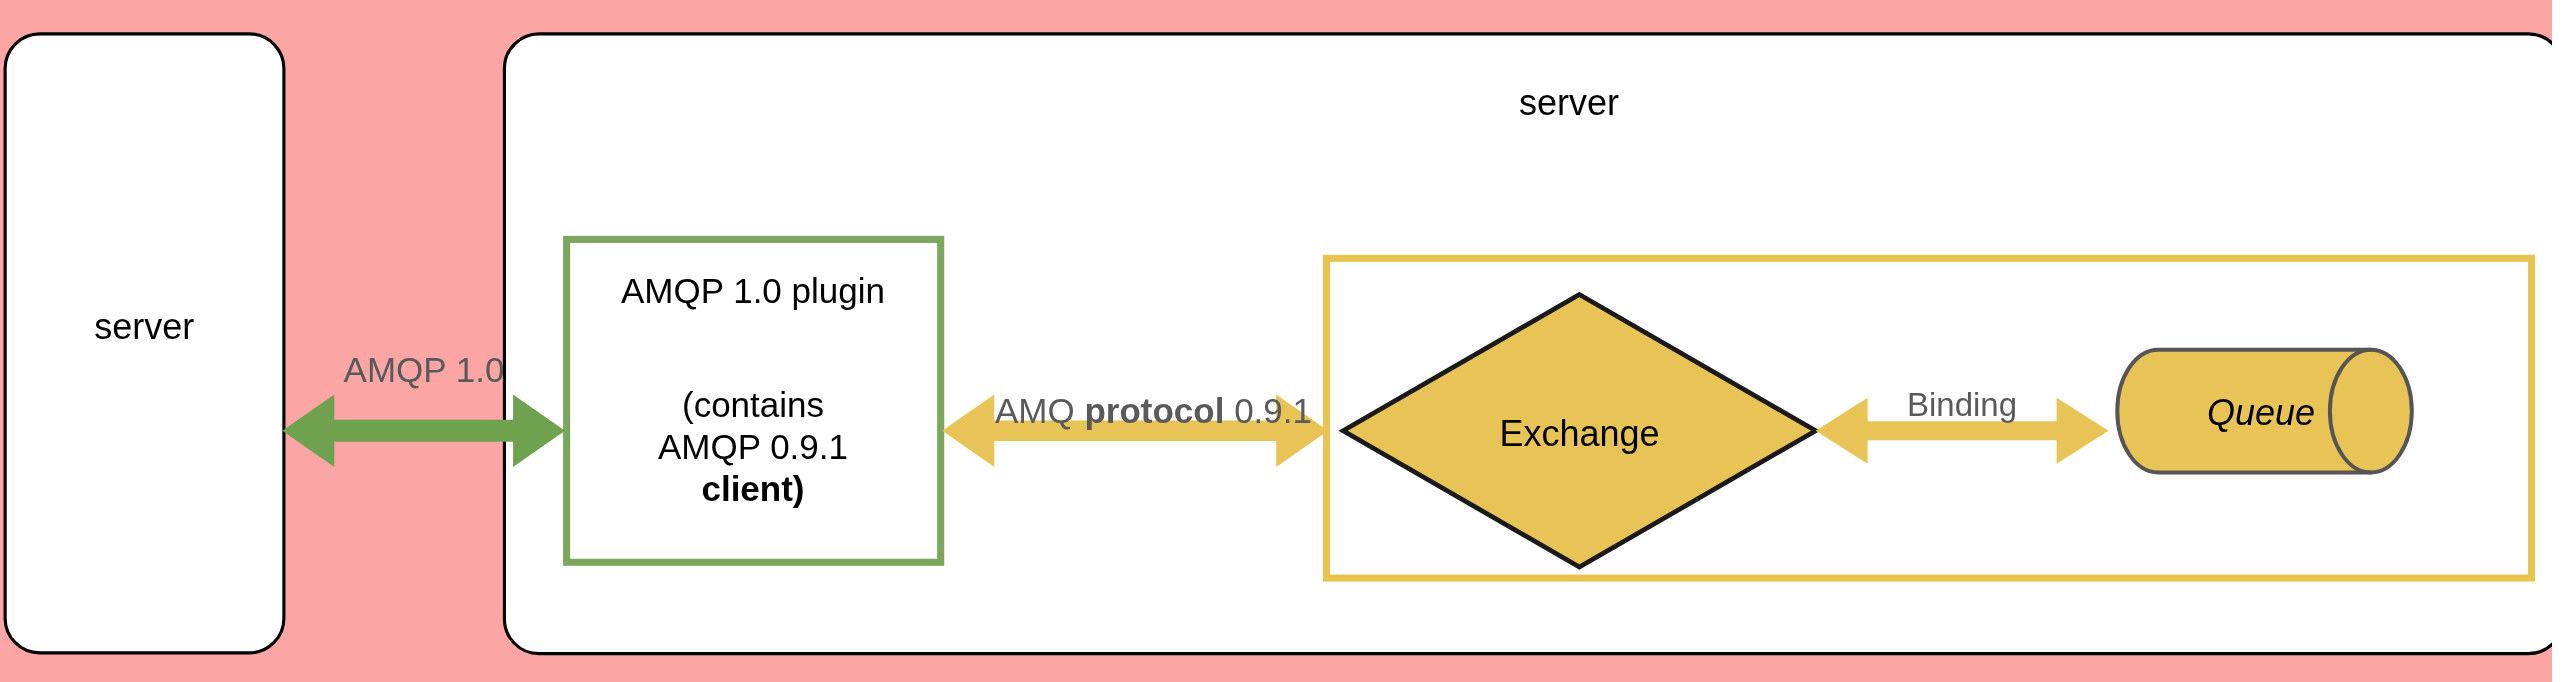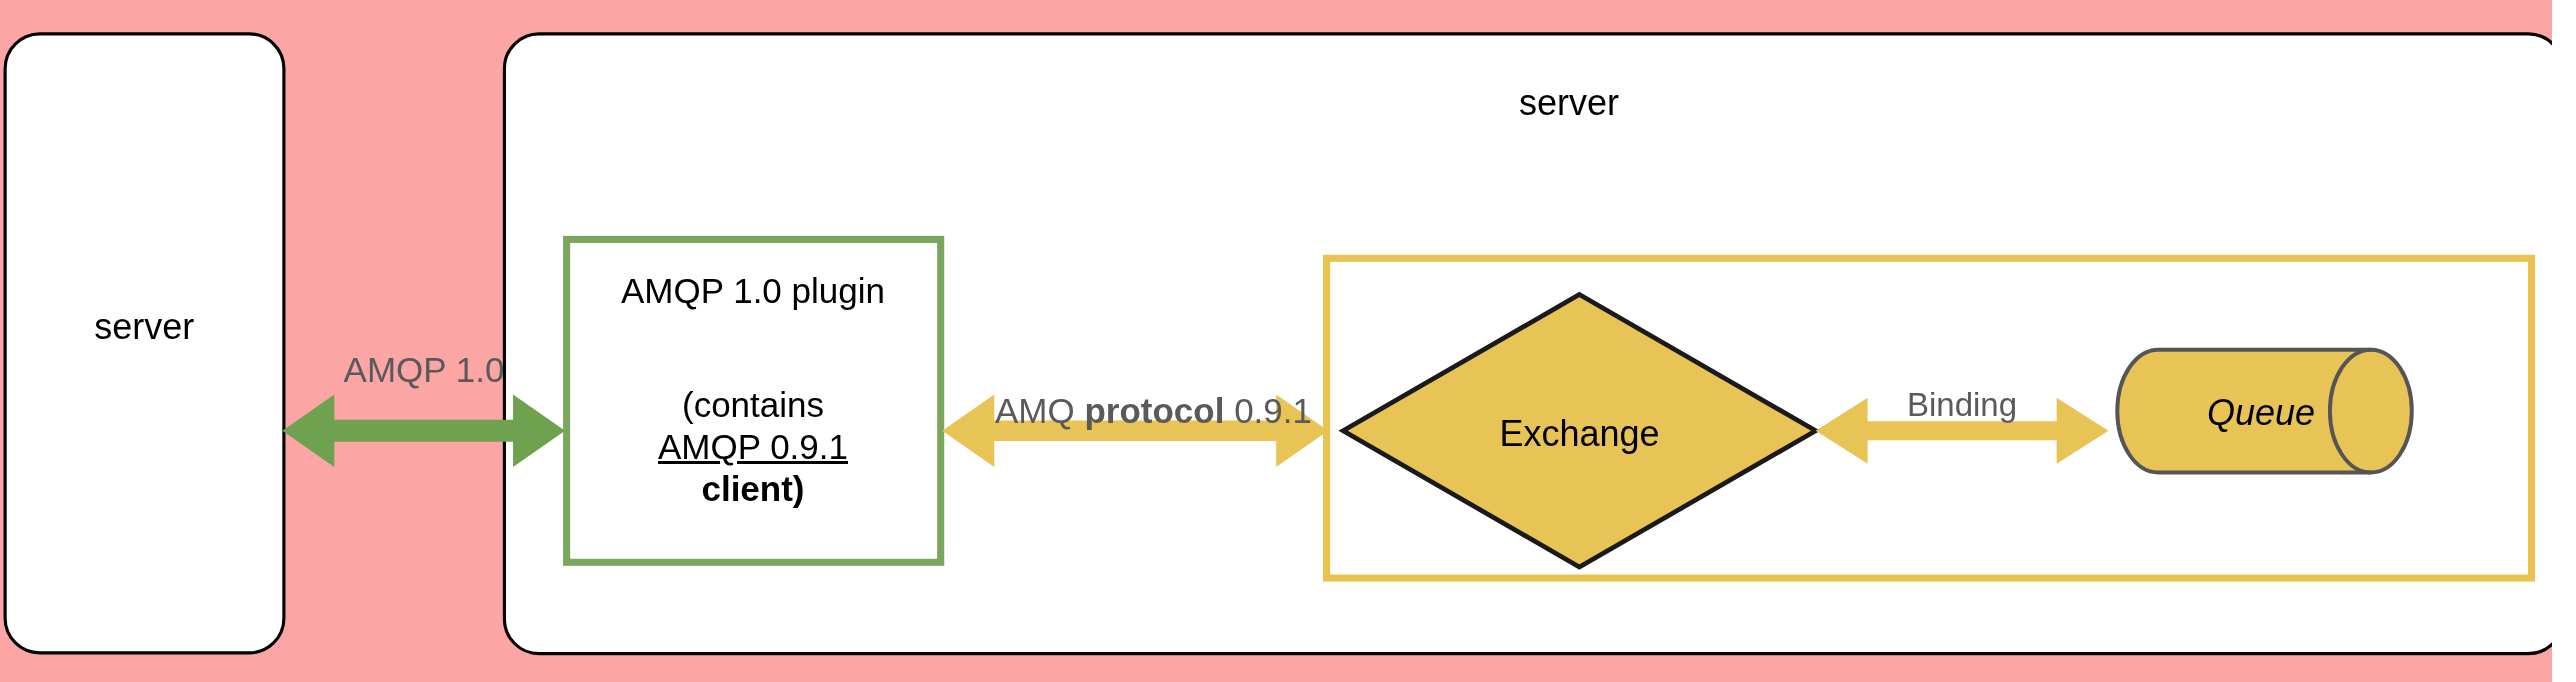--- a/index.html
+++ b/index.html
@@ -112,21 +112,21 @@
   </svg>
 
   <div class="txt blk f46 center" style="left:1297px; top:82px; width:544px;">server</div>
 
   <div class="txt blk f46 center" style="left:4.7px; top:306px; width:279px;">server</div>
 
   <div class="txt gry f44 center" style="left:284px; top:349px; width:280px;">AMQP 1.0</div>
 
   <div class="txt blk f44 center" style="left:566px; top:270px; width:374px;">AMQP 1.0 plugin</div>
   <div class="txt blk f44 center" style="left:566px; top:384px; width:374px;">(contains</div>
-  <div class="txt blk f44 center" style="left:566px; top:426px; width:374px;text-decoration:underline;">AMQP 0.9.1</div>
+  <div class="txt blk f44 center" style="left:566px; top:426px; width:374px;">AMQP 0.9.1</div>
   <div class="txt blk f44 center" style="left:566px; top:468px; width:374px;font-weight:bold;">client)</div>
 
   <div class="txt gry f44 center" style="left:942px; top:349px; width:386px;">
     <span>AMQ </span><span class="bold">protocol</span><span> 0.9.1</span>
   </div>
 
 
   <div class="txt blk f46 center" style="left:1422px; top:413px; width:315px;">Exchange</div>
 
   <div class="txt gry f42 center" style="left:1828px; top:386px; width:268px;">Binding</div>

